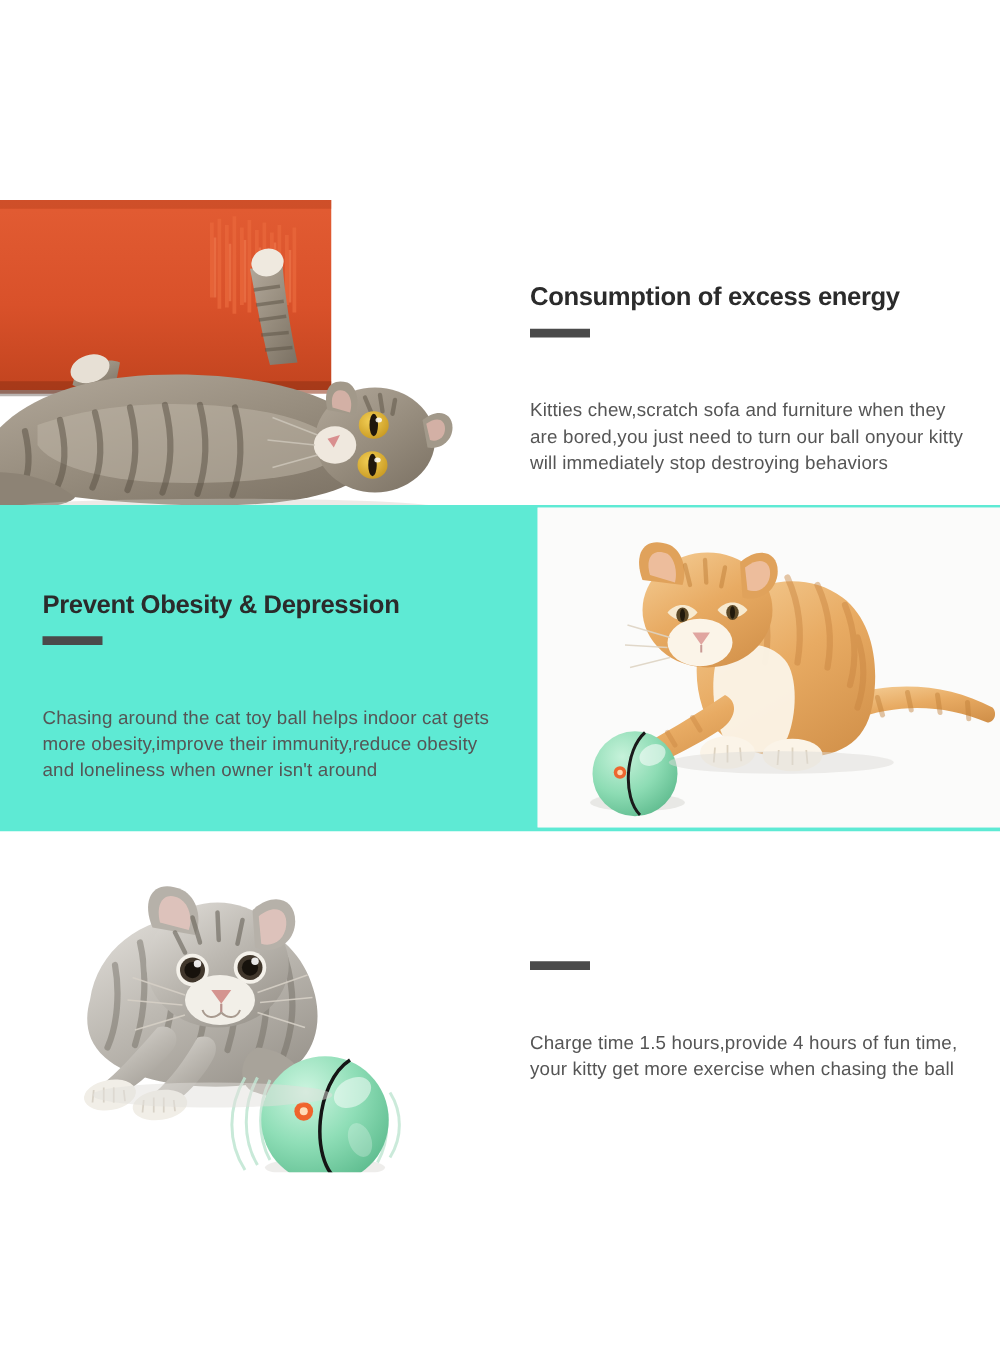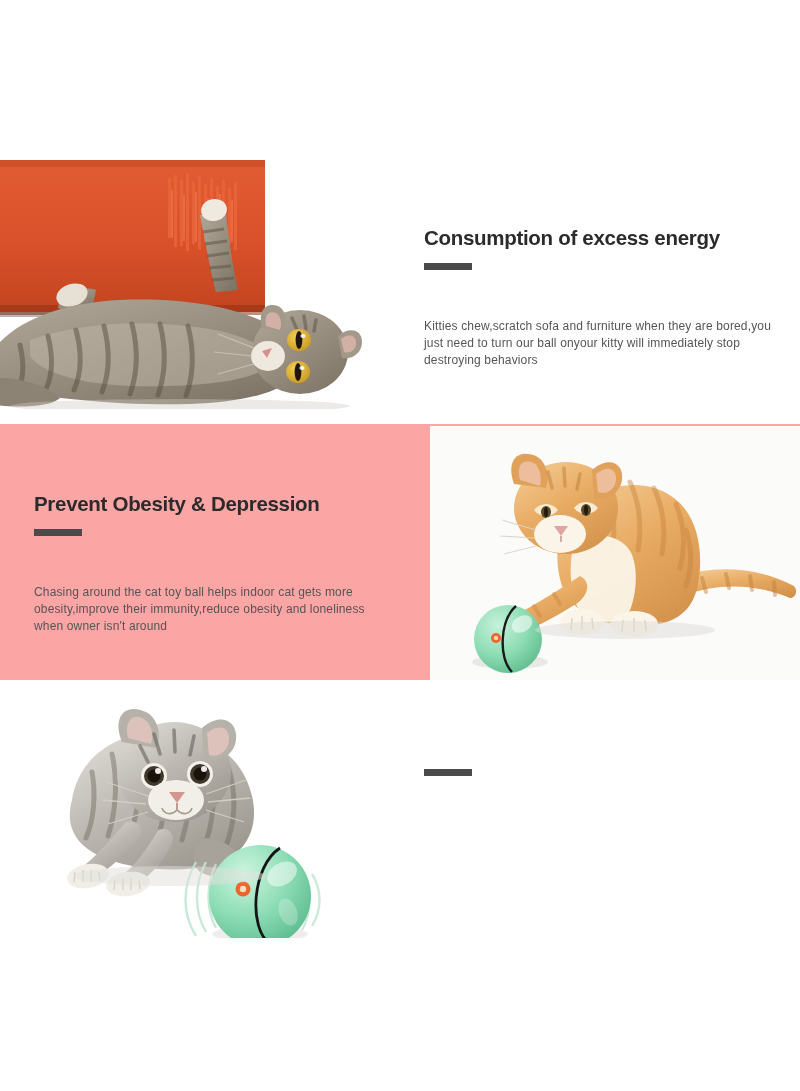--- a/index.html
+++ b/index.html
@@ -9,21 +9,21 @@
     font-family:"Liberation Sans", sans-serif;
     overflow:hidden;
     position:relative;
   }
 
   .page { width:800px; height:1091px; position:relative; }
 
   
   .section { position:absolute; left:0; width:800px; }
   .sec1 { top:140px;  height:269px; background:#ffffff; }
-  .sec2 { top:424px;  height:261px; background:#fca5a5; }
+  .sec2 { top:404px;  height:261px; background:#5eead4; }
   .sec3 { top:680px;  height:260px; background:#ffffff; }
 
   
   .textblock { position:absolute; }
   .tb1 { left:424px; top:86px;  width:352px; }
   .tb2 { left:34px;  top:68px;  width:362px; }
   .tb3 { left:424px; top:76px;  width:352px; }
 
   .headline {
     font-size:20.5px;
@@ -38,21 +38,21 @@
 
   .accent-bar {
     width:48px;
     height:7px;
     background:#4a4a4a;
     margin-top:13px;
     margin-bottom:13px;
   }
 
   .body-text {
-    font-size:12px;
+    font-size:15px;
     color:#555555;
     line-height:1.42;
     letter-spacing:0.15px;
     margin-top:48px;
   }
 
   
   .photo { position:absolute; overflow:hidden; }
   .ph1 { left:0px;   top:0px;  width:385px; height:269px; background:#ffffff; }
   .ph2 { left:430px; top:2px;  width:370px; height:256px; background:#f7f7f7; }
@@ -418,16 +418,17 @@
         <circle cx="213" cy="209" r="3.2" fill="#ffdcb8"></circle>
         <ellipse cx="252" cy="194" rx="16" ry="11" fill="#ffffff" opacity="0.5" transform="rotate(-30 252 194)"></ellipse>
         <ellipse cx="258" cy="232" rx="9" ry="14" fill="#ffffff" opacity="0.25" transform="rotate(-20 258 232)"></ellipse>
 
         <ellipse cx="140" cy="196" rx="96" ry="10" fill="#e2e0dc" opacity="0.5"></ellipse>
       </svg>
     </div>
 
     <div class="textblock tb3">
       <div class="accent-bar"></div>
+      <div class="body-text">Charge time 1.5 hours,provide 4 hours of fun time, your kitty get more exercise when chasing the ball</div>
     </div>
   </div>
 
 </div>
 
 </body></html>

